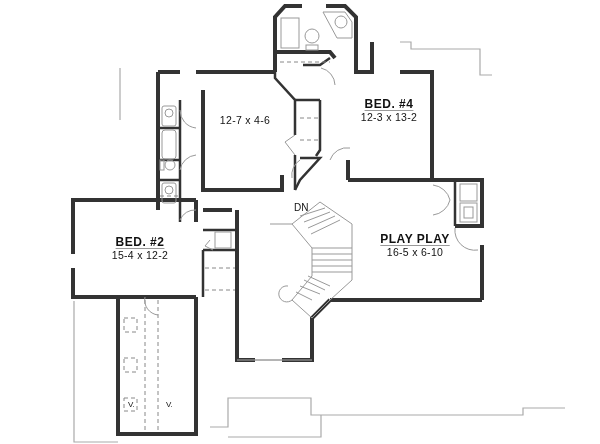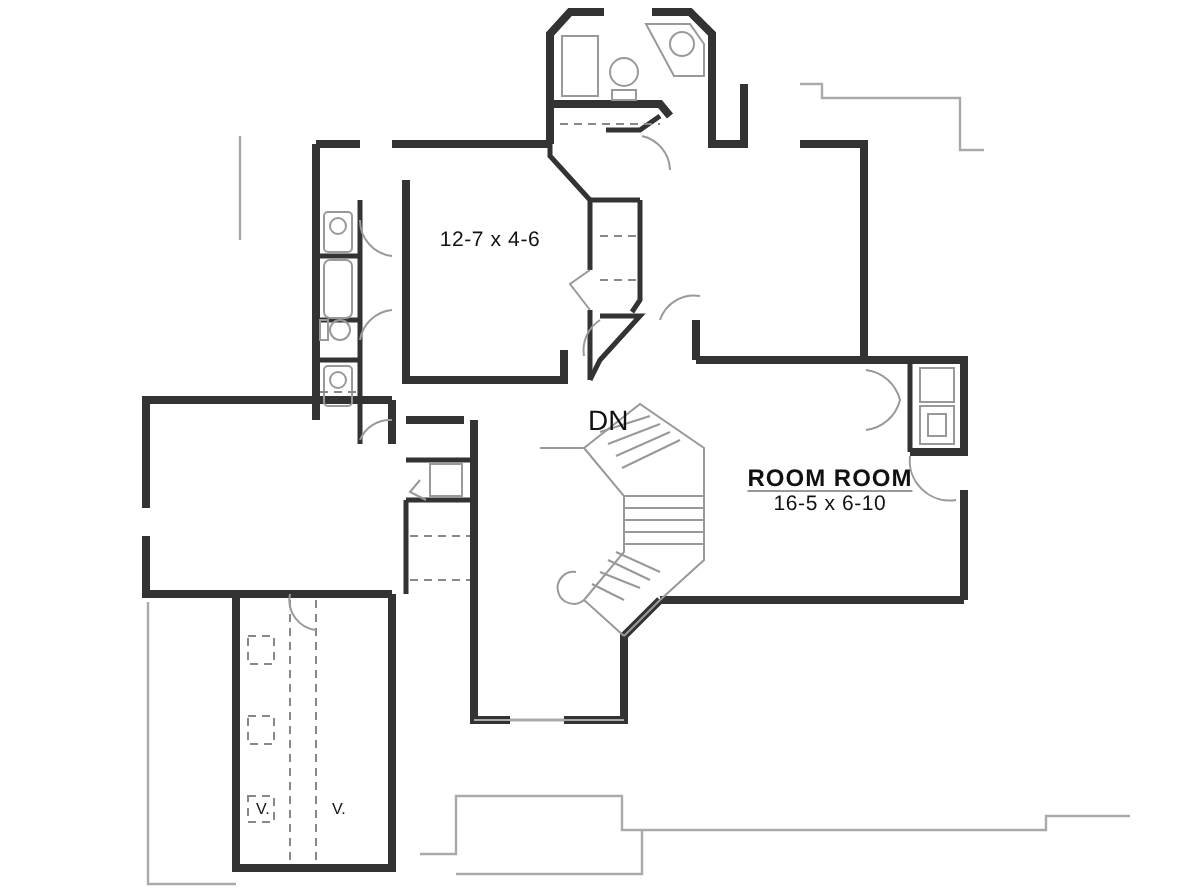--- a/index.html
+++ b/index.html
@@ -2,21 +2,21 @@
 <html><head>
 <meta charset="utf-8">
 <style>
   html,body{margin:0;padding:0;background:#fff;}
   #plan{position:relative;width:600px;height:444px;overflow:hidden;background:#fff;font-family:"Liberation Sans",sans-serif;}
   svg{position:absolute;left:0;top:0;}
   .lbl{position:absolute;text-align:center;color:#111;line-height:1;}
   .lbl .name{font-weight:bold;font-size:12px;letter-spacing:0.5px;text-decoration:underline;text-decoration-color:#999;text-underline-offset:2px;}
   .lbl .dim{font-size:10.5px;margin-top:2px;letter-spacing:0.3px;}
   .opt .name{display:block;text-decoration:underline;line-height:14px;}
-  .dn{position:absolute;font-size:14px;color:#111;}
+  .dn{position:absolute;font-size:10px;color:#111;}
   .v{position:absolute;font-size:8px;color:#111;}
 </style>
 </head>
 <body>
 
 <div id="plan">
 <svg width="600" height="444" viewBox="0 0 600 444">
   <g fill="none" stroke="#aaa" stroke-width="1.2">
     <path d="M400,42 L411,42 L411,49 L480,49 L480,75 L492,75"></path>
     <path d="M210,427 L228,427 L228,398 L311,398 L311,415 L523,415 L523,408 L565,408"></path>
@@ -139,21 +139,29 @@
     <line x1="308" y1="276" x2="330" y2="286"></line>
     <path d="M292,300 A8,8 0 1 1 288,286"></path>
     <line x1="237" y1="360" x2="312" y2="360" stroke="#aaa"></line>
   </g>
   <line x1="255" y1="360" x2="282" y2="360" stroke="#aaa" stroke-width="1.5"></line>
 </svg>
 
 <div class="lbl" style="left:195px;top:113px;width:100px;">
   <div class="dim">12-7 x 4-6</div>
 </div>
+<div class="lbl" style="left:339px;top:98px;width:100px;">
+  <div class="name">BED. #4</div>
+  <div class="dim">12-3 x 13-2</div>
+</div>
+<div class="lbl" style="left:90px;top:236px;width:100px;">
+  <div class="name">BED. #2</div>
+  <div class="dim">15-4 x 12-2</div>
+</div>
 <div class="lbl" style="left:355px;top:233px;width:120px;">
-  <div class="name">ROOM ROOM</div>
+  <div class="name">PLAY PLAY</div>
   <div class="dim">16-5 x 6-10</div>
 </div>
 
 <div class="dn" style="left:294px;top:202px;">DN</div>
 <div class="v" style="left:128px;top:400px;">V.</div>
 <div class="v" style="left:166px;top:400px;">V.</div>
 </div>
 
 </body></html>

